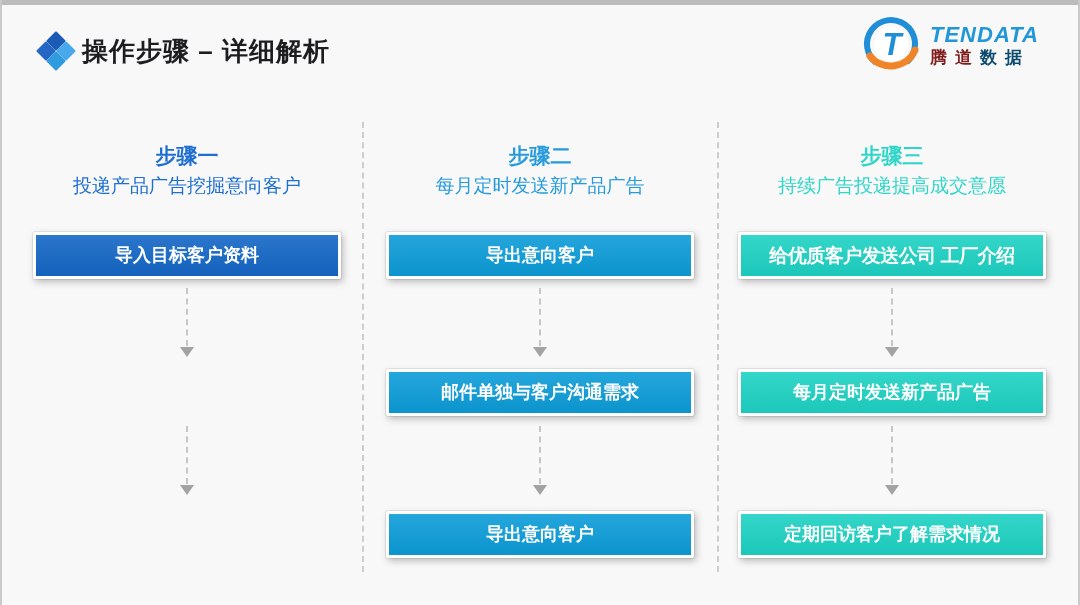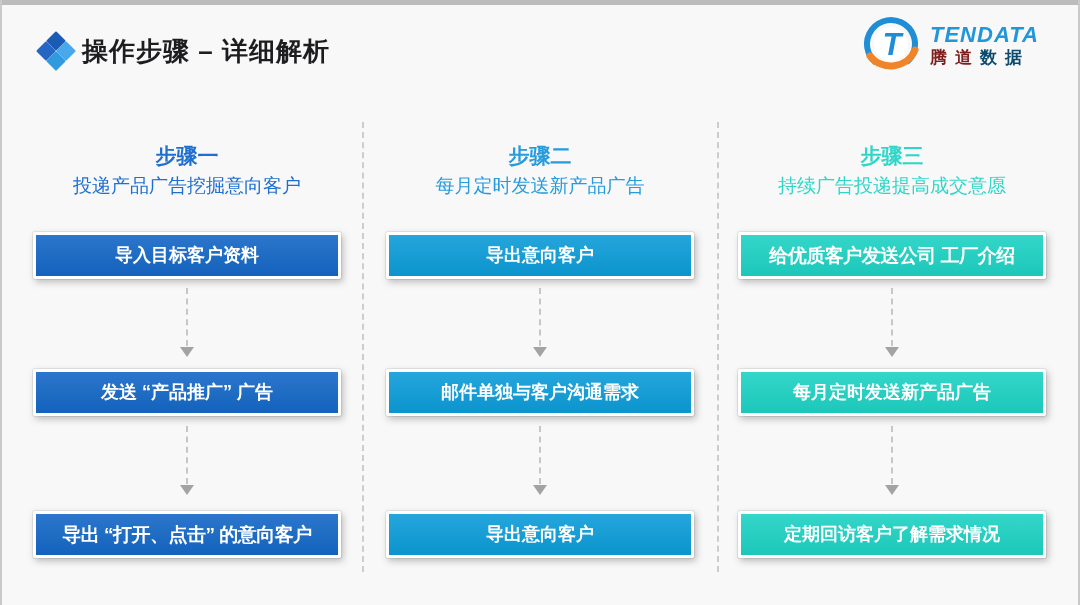--- a/index.html
+++ b/index.html
@@ -105,26 +105,24 @@
   <div class="divider v2"></div>
 
   <div class="col c0" style="--accent: #1f6fd2; --box: #1467c6;">
     <div class="step-label">步骤一</div>
     <div class="step-subtitle">投递产品广告挖掘意向客户</div>
     <div class="flow-box box-1">导入目标客户资料</div>
     <div class="arrow a1">
         <div class="arrow-line"></div>
         <div class="arrow-head"></div>
       </div>
-    <div class="flow-box box-2">发送 “产品推广” 广告</div>
     <div class="arrow a2">
         <div class="arrow-line"></div>
         <div class="arrow-head"></div>
       </div>
-    <div class="flow-box box-3 long">导出 “打开、点击” 的意向客户</div>
   </div>
 
   <div class="col c1" style="--accent: #289bdd; --box: #0c9cd8;">
     <div class="step-label">步骤二</div>
     <div class="step-subtitle">每月定时发送新产品广告</div>
     <div class="flow-box box-1">导出意向客户</div>
     <div class="arrow a1">
         <div class="arrow-line"></div>
         <div class="arrow-head"></div>
       </div>

